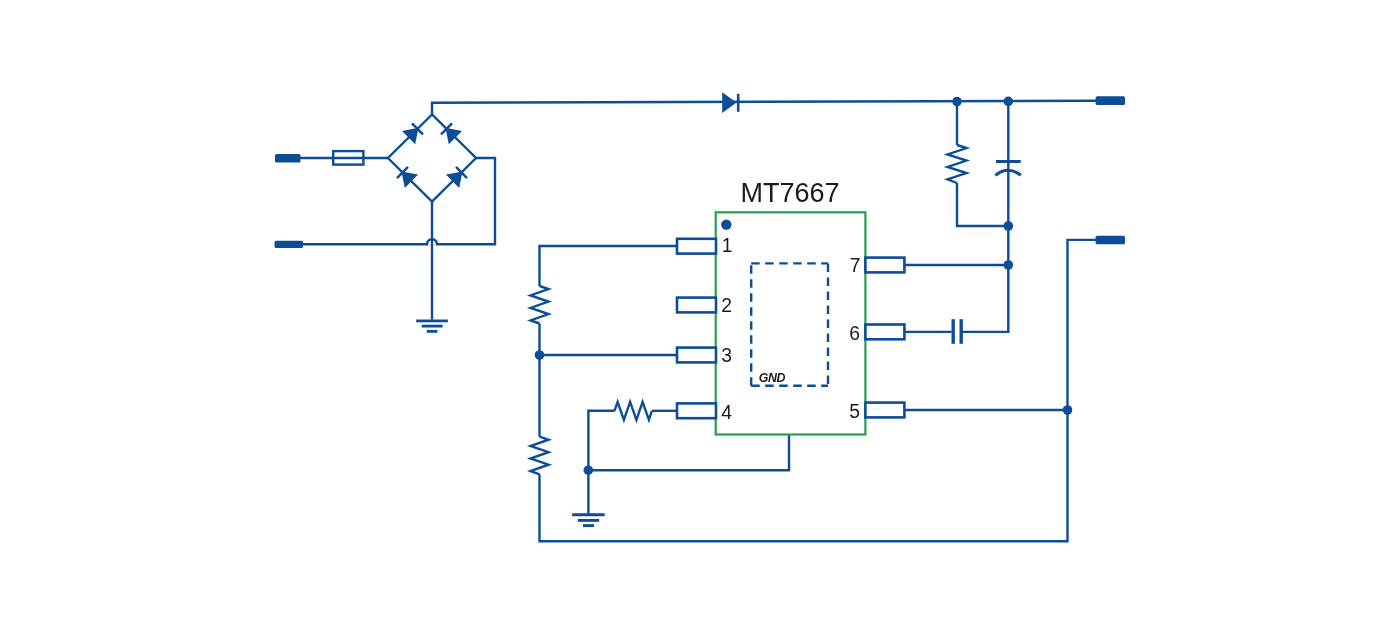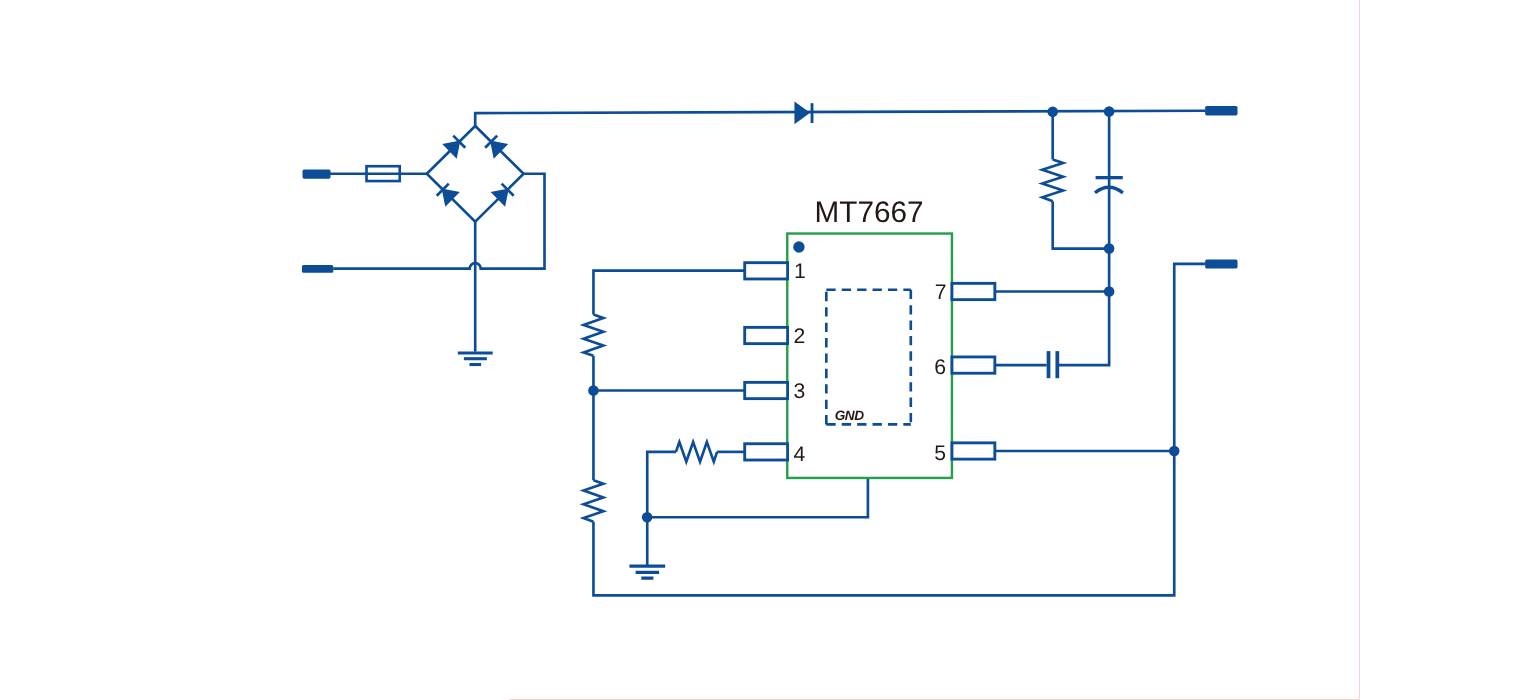--- a/index.html
+++ b/index.html
@@ -1,16 +1,16 @@
 <!DOCTYPE html>
 <html><head>
 <meta charset="utf-8">
 <style>
   html,body{margin:0;padding:0;background:#fff;}
-  .wrap{width:1236px;height:636px;position:relative;background:#ef4444;overflow:hidden;}
+  .wrap{width:1400px;height:636px;position:relative;background:#a3a3a3;overflow:hidden;}
   svg{display:block;}
   text{font-family:"Liberation Sans", sans-serif;}
 </style>
 </head>
 <body>
 <div class="wrap">
 <svg width="1400" height="636" viewBox="0 0 1400 636">
   <rect x="0" y="0" width="1400" height="636" fill="#ffffff"></rect>
 
   <g stroke="#0d4d97" stroke-width="2.4" fill="none">

